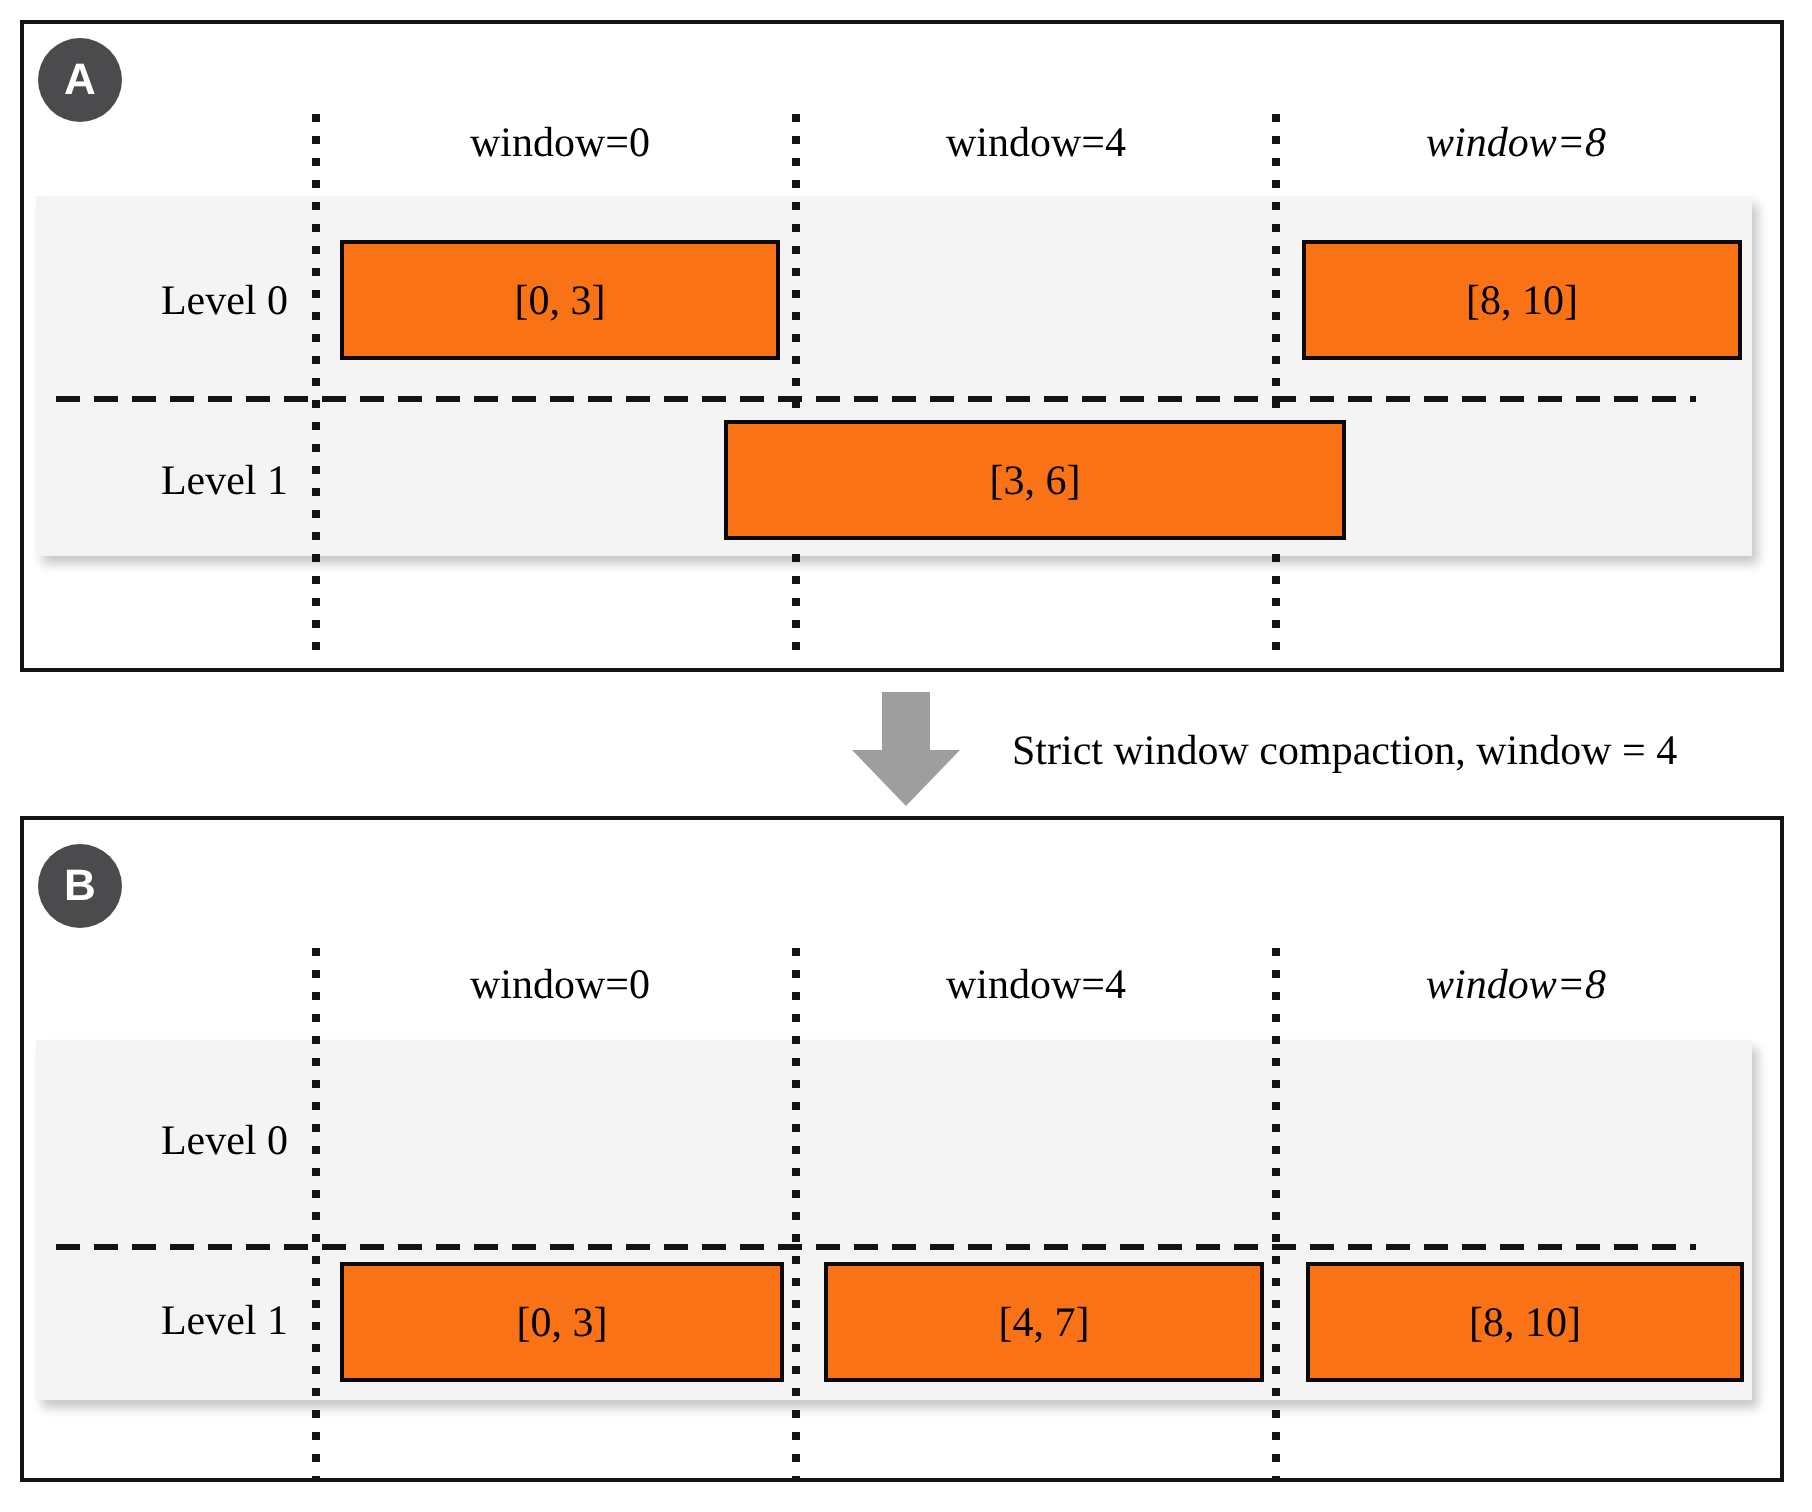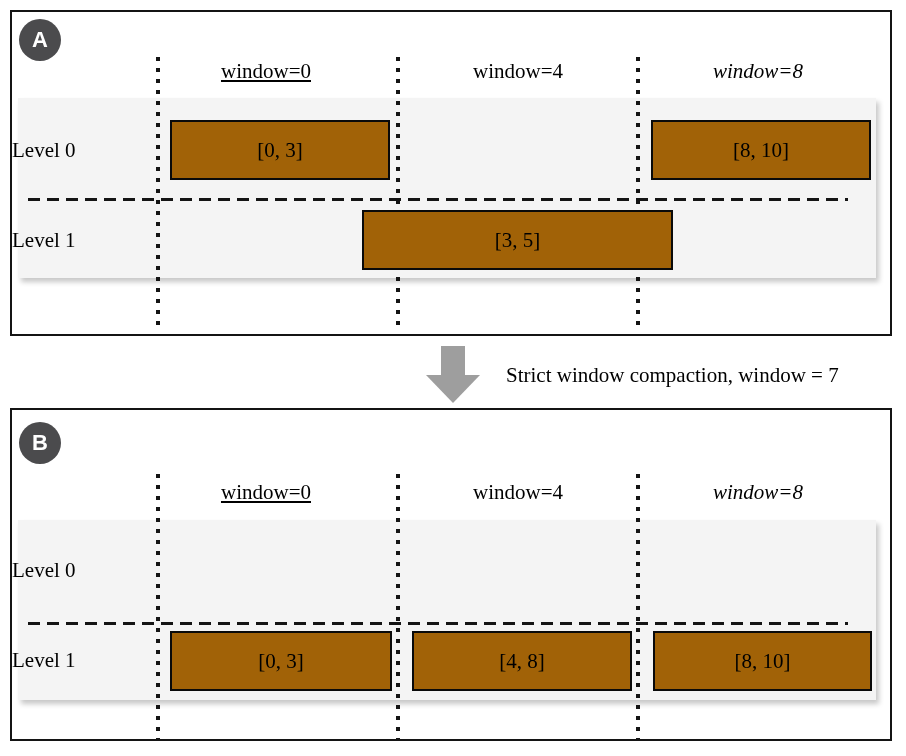--- a/index.html
+++ b/index.html
@@ -50,21 +50,21 @@
 
   .col-header {
     position: absolute;
     width: 240px;
     height: 28px;
     line-height: 28px;
     text-align: center;
     font-size: 21px;
     z-index: 3;
   }
-  .col-0 { left: 134px; text-decoration: underline; }
+  .col-0 { left: 148px; }
   .col-1 { left: 386px; font-family: Liberation Serif, serif; }
   .col-2 { left: 626px; font-style: italic; }
   .panel-a .col-header { top: 45px; }
   .panel-b .col-header { top: 68px; }
 
   .band {
     position: absolute;
     left: 6px;
     width: 858px;
     height: 180px;
@@ -99,33 +99,33 @@
   }
   .panel-a .hdash { top: 186px; }
   .panel-b .hdash { top: 212px; }
 
   .level-label {
     position: absolute;
     left: 0;
     width: 132px;
     height: 28px;
     line-height: 28px;
-    text-align: left;
+    text-align: right;
     font-size: 21px;
     z-index: 3;
   }
   .panel-a .lvl-0 { top: 124px; }
   .panel-a .lvl-1 { top: 214px; }
   .panel-b .lvl-0 { top: 146px; }
   .panel-b .lvl-1 { top: 236px; }
 
   .range-box {
     position: absolute;
     height: 60px;
-    background: #a16207;
+    background: #f97316;
     border: 2.5px solid #0a0a0a;
     display: flex;
     align-items: center;
     justify-content: center;
     font-size: 21px;
     z-index: 4;
   }
   .panel-a .box-l0-c0 { left: 158px; top: 108px; width: 220px; }
   .panel-a .box-l0-c2 { left: 639px; top: 108px; width: 220px; }
   .panel-a .box-l1-sp { left: 350px; top: 198px; width: 311px; }
@@ -188,29 +188,29 @@
     <div class="vdots vd-1"></div>
     <div class="vdots vd-2"></div>
 
     <div class="hdash"></div>
 
     <div class="level-label lvl-0">Level 0</div>
     <div class="level-label lvl-1">Level 1</div>
 
     <div class="range-box box-l0-c0">[0, 3]</div>
     <div class="range-box box-l0-c2">[8, 10]</div>
-    <div class="range-box box-l1-sp">[3, 5]</div>
+    <div class="range-box box-l1-sp">[3, 6]</div>
   </section>
 
   <div class="transition">
     <div>
       <div class="arrow-stem"></div>
       <div class="arrow-head"></div>
     </div>
-    <div class="transition-caption">Strict window compaction, window = 7</div>
+    <div class="transition-caption">Strict window compaction, window = 4</div>
   </div>
 
   <section class="panel panel-b">
     <div class="badge">B</div>
 
     <div class="col-header col-0">window=0</div>
     <div class="col-header col-1">window=4</div>
     <div class="col-header col-2">window=8</div>
 
     <div class="band"></div>
@@ -218,17 +218,17 @@
     <div class="vdots vd-0"></div>
     <div class="vdots vd-1"></div>
     <div class="vdots vd-2"></div>
 
     <div class="hdash"></div>
 
     <div class="level-label lvl-0">Level 0</div>
     <div class="level-label lvl-1">Level 1</div>
 
     <div class="range-box box-l1-c0">[0, 3]</div>
-    <div class="range-box box-l1-c1">[4, 8]</div>
+    <div class="range-box box-l1-c1">[4, 7]</div>
     <div class="range-box box-l1-c2">[8, 10]</div>
   </section>
 
 </div>
 
 </body></html>

